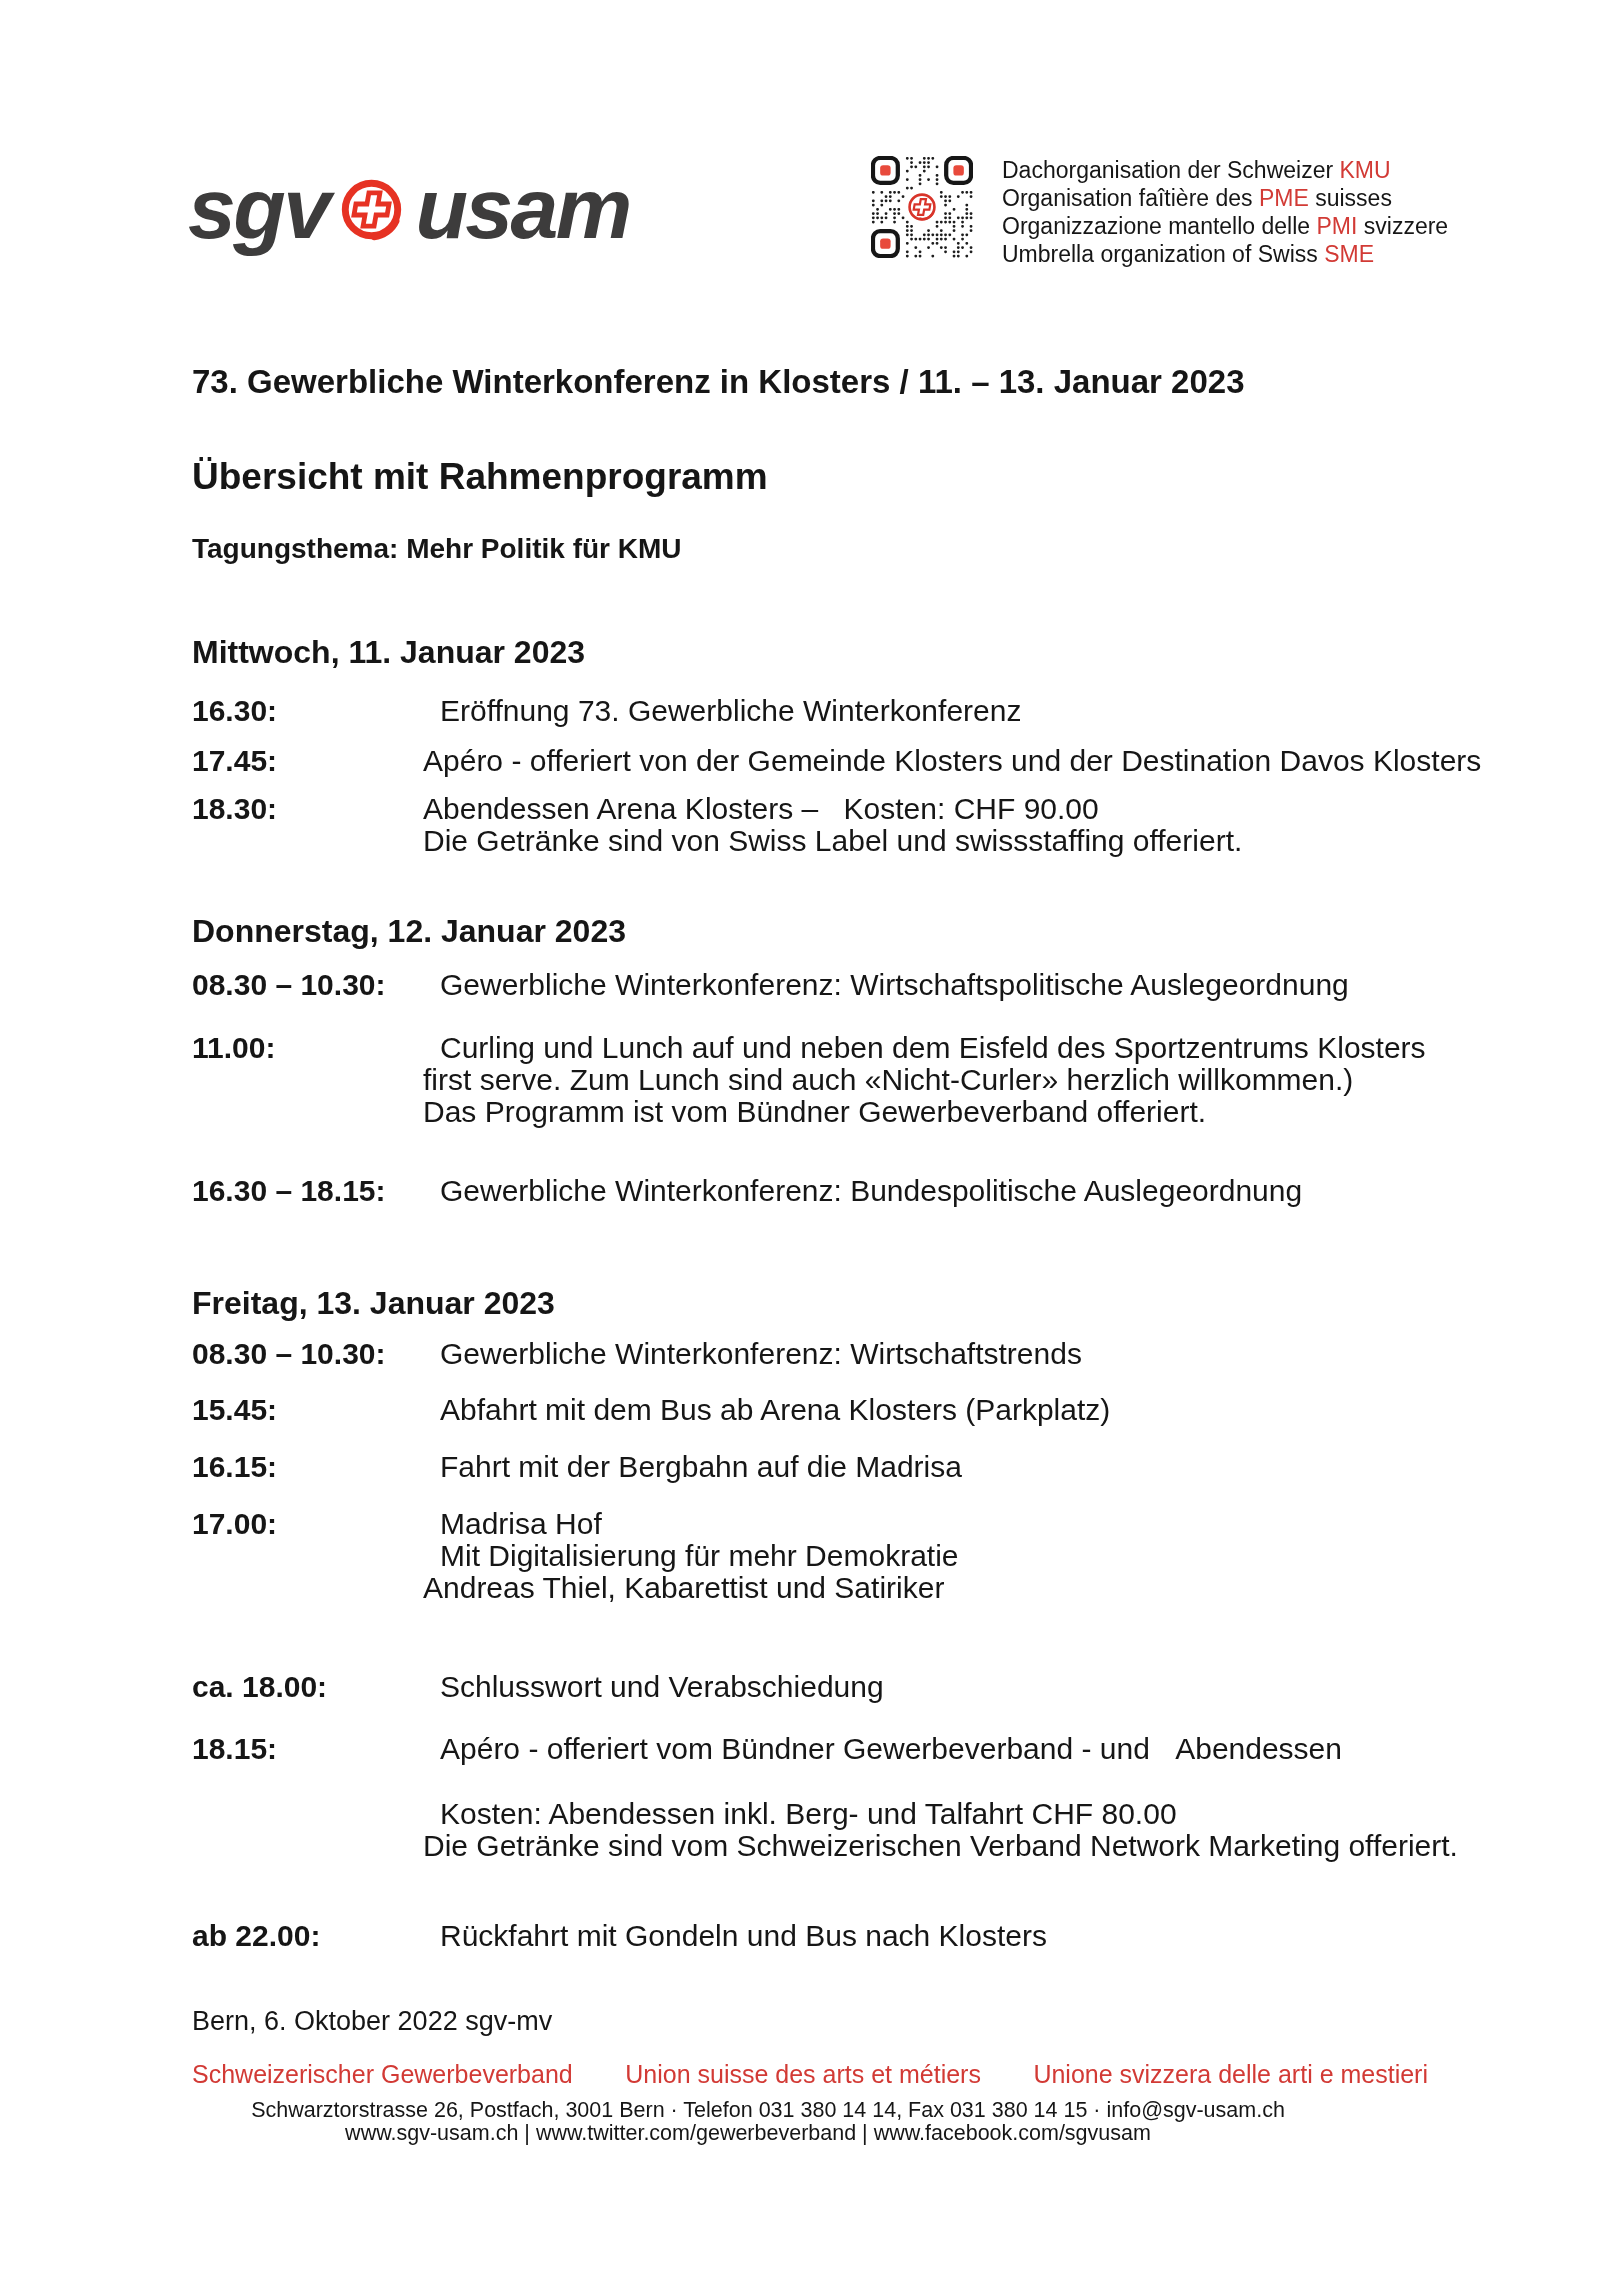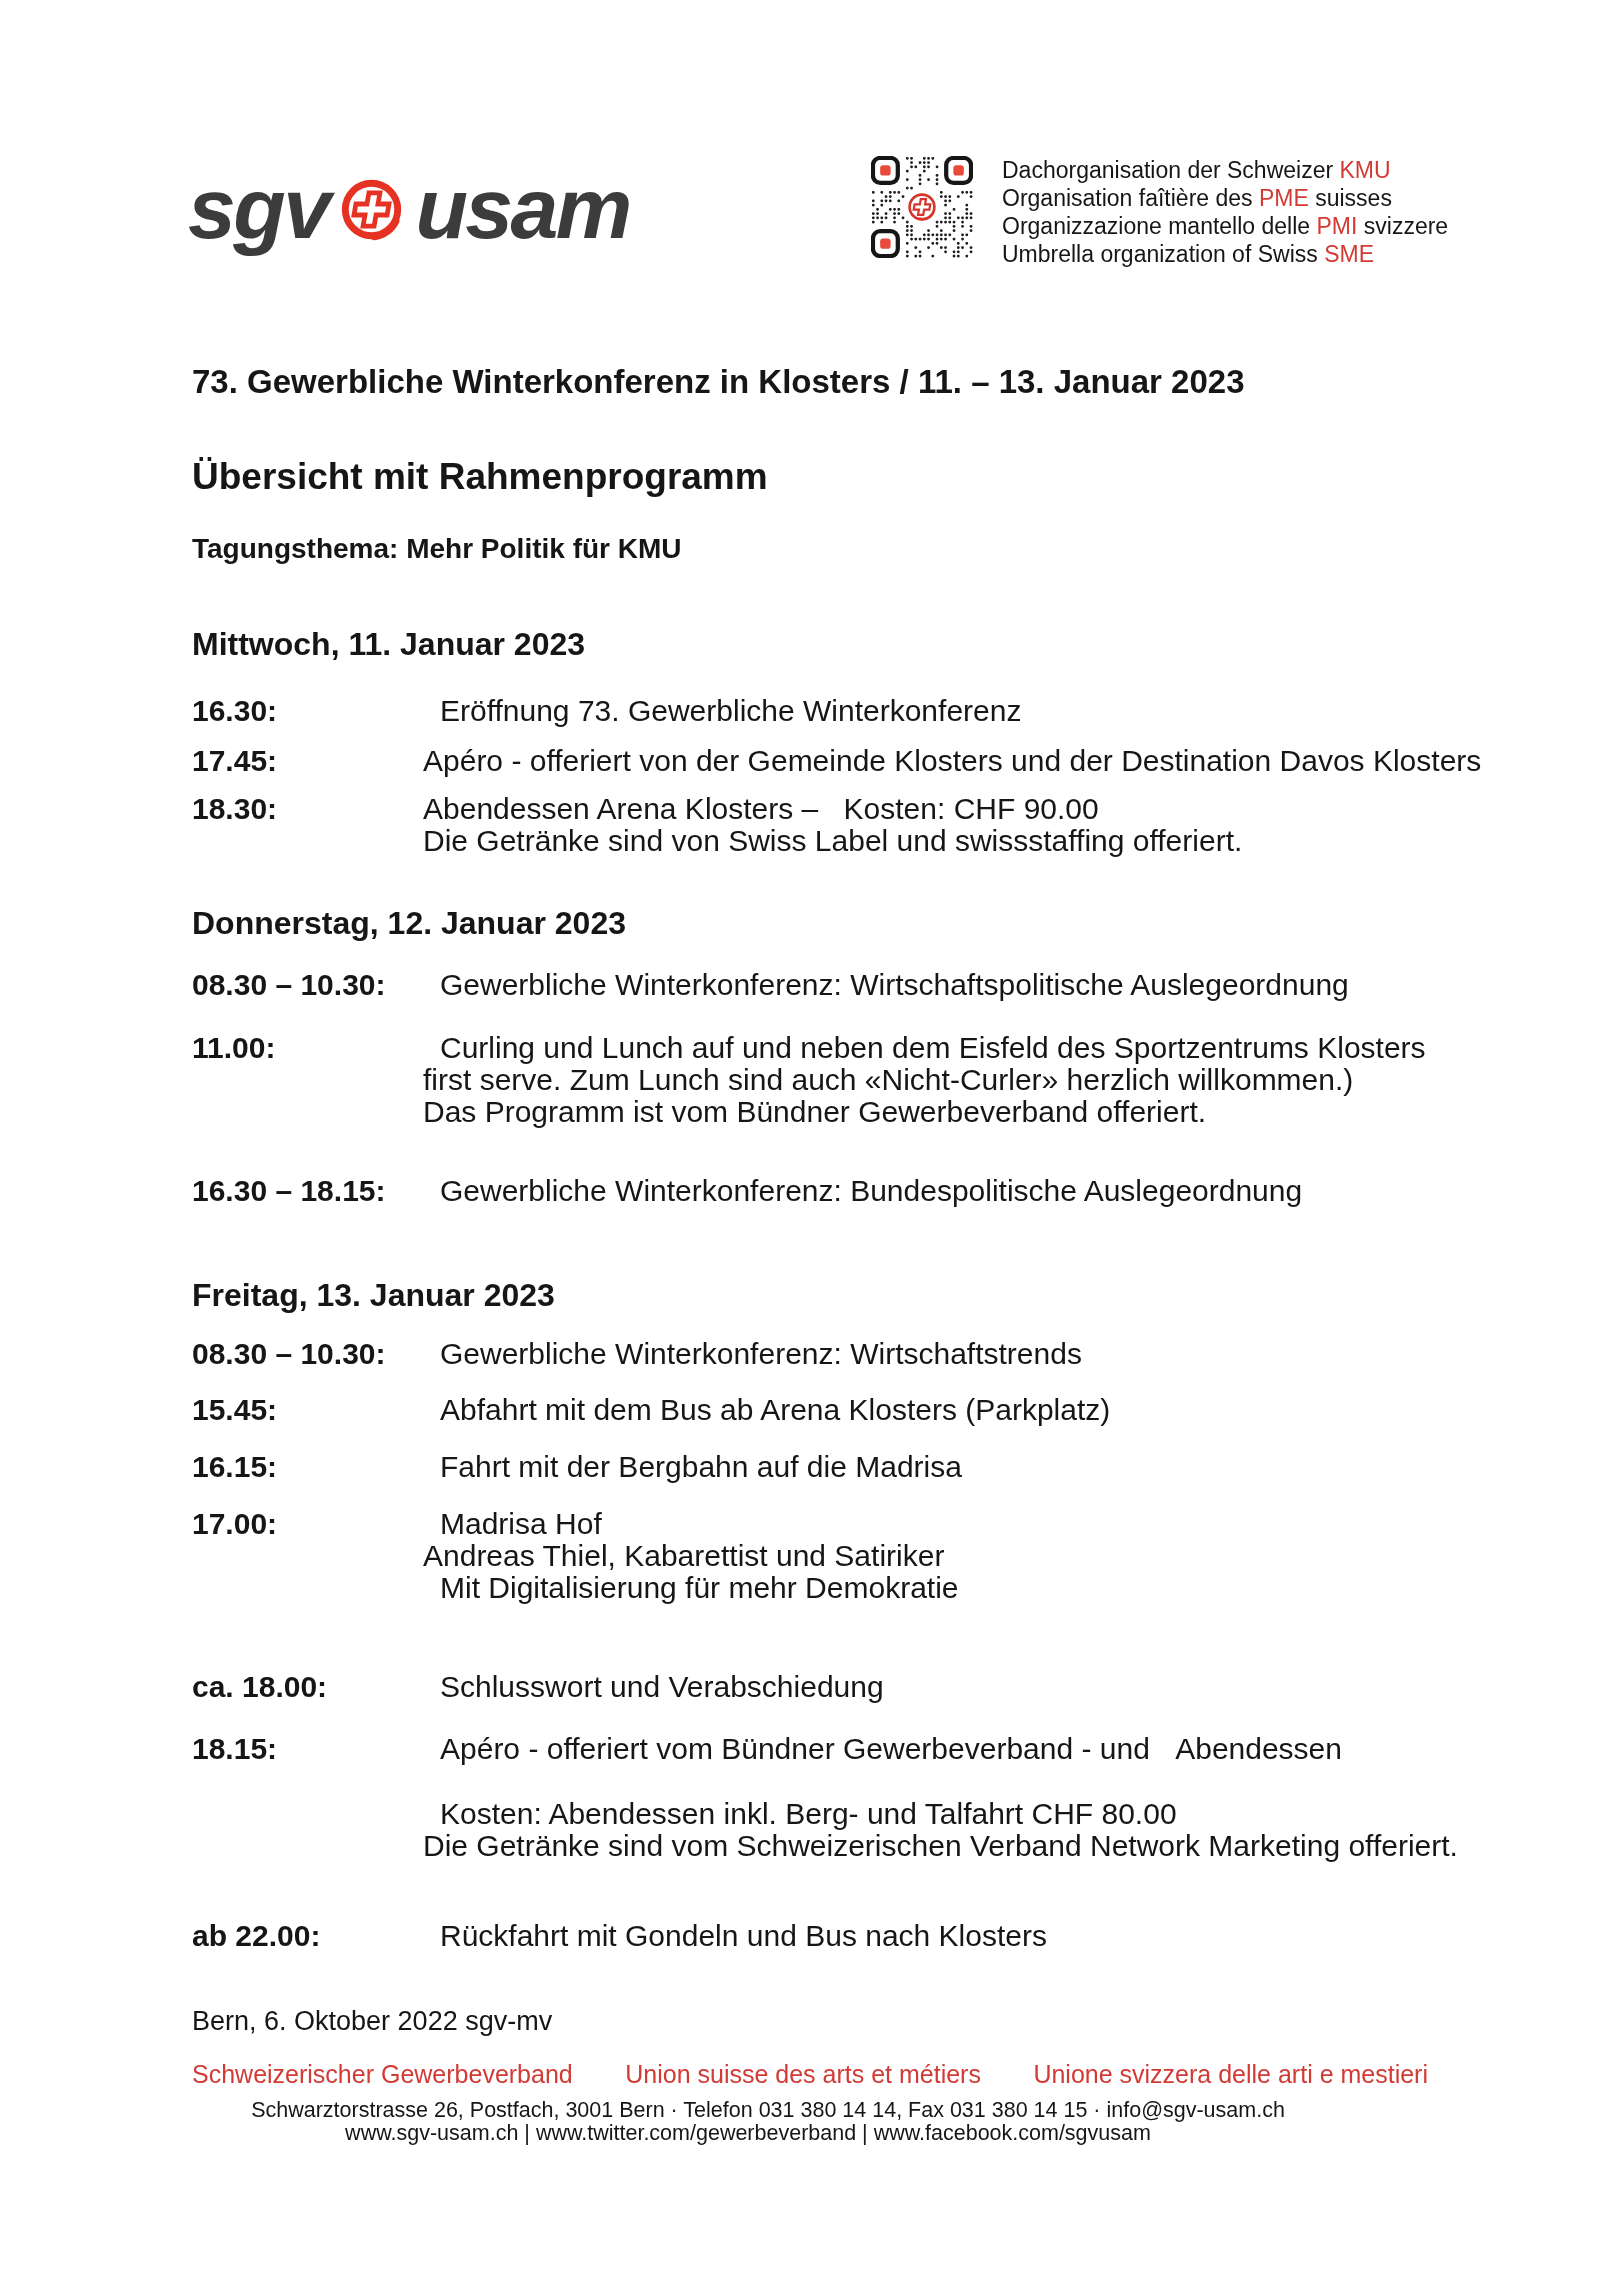--- a/index.html
+++ b/index.html
@@ -21,21 +21,21 @@
   .qr{position:absolute;left:871px;top:156px;width:102px;height:102px;}
   .hdr{position:absolute;left:1002px;top:156px;font-size:23px;line-height:28px;white-space:nowrap;}
   .hdr .accent{color:var(--red-accent);}
 
   
   .title{position:absolute;left:192px;top:363px;font-size:33px;font-weight:bold;white-space:nowrap;}
   .subtitle{position:absolute;left:192px;top:456px;font-size:37px;font-weight:bold;white-space:nowrap;}
   .theme{position:absolute;left:192px;top:533px;font-size:28px;font-weight:bold;white-space:nowrap;}
 
   
-  .day-h{position:absolute;left:192px;font-size:32px;font-weight:bold;white-space:nowrap;}
+  .day-h{position:absolute;left:192px;font-size:32px;font-weight:bold;white-space:nowrap;margin-top:8px;}
   .row{position:absolute;left:192px;width:1297px;font-size:30px;}
   .row .time{position:absolute;left:0;top:0;font-weight:bold;white-space:nowrap;line-height:32px;}
   .row .desc{position:absolute;left:231px;top:0;}
   .line{white-space:nowrap;line-height:32px;}
   .seg{white-space:pre;}
   .seg.b{font-weight:normal;margin-left:17px;}
 
   
   .dateline{position:absolute;left:192px;top:2006px;font-size:27px;white-space:nowrap;}
   .orgs{position:absolute;left:192px;right:188px;top:2060px;display:flex;justify-content:space-between;font-size:25px;color:var(--red-accent);white-space:nowrap;gap:36px;}
@@ -312,22 +312,22 @@
     <span class="time">16.15:</span>
     <div class="desc">
       <div class="line"><span class="seg b">Fahrt mit der Bergbahn auf die Madrisa</span></div>
     </div>
   </div>
 
   <div class="row" style="top:1508px">
     <span class="time">17.00:</span>
     <div class="desc">
       <div class="line"><span class="seg b">Madrisa Hof</span></div>
+      <div class="line"><span class="seg b">Mit Digitalisierung für mehr Demokratie</span></div>
       <div class="line"><span class="seg">Andreas Thiel, Kabarettist und Satiriker</span></div>
-      <div class="line"><span class="seg b">Mit Digitalisierung für mehr Demokratie</span></div>
     </div>
   </div>
 
   <div class="row" style="top:1671px">
     <span class="time">ca. 18.00:</span>
     <div class="desc">
       <div class="line"><span class="seg b">Schlusswort und Verabschiedung</span></div>
     </div>
   </div>
 

